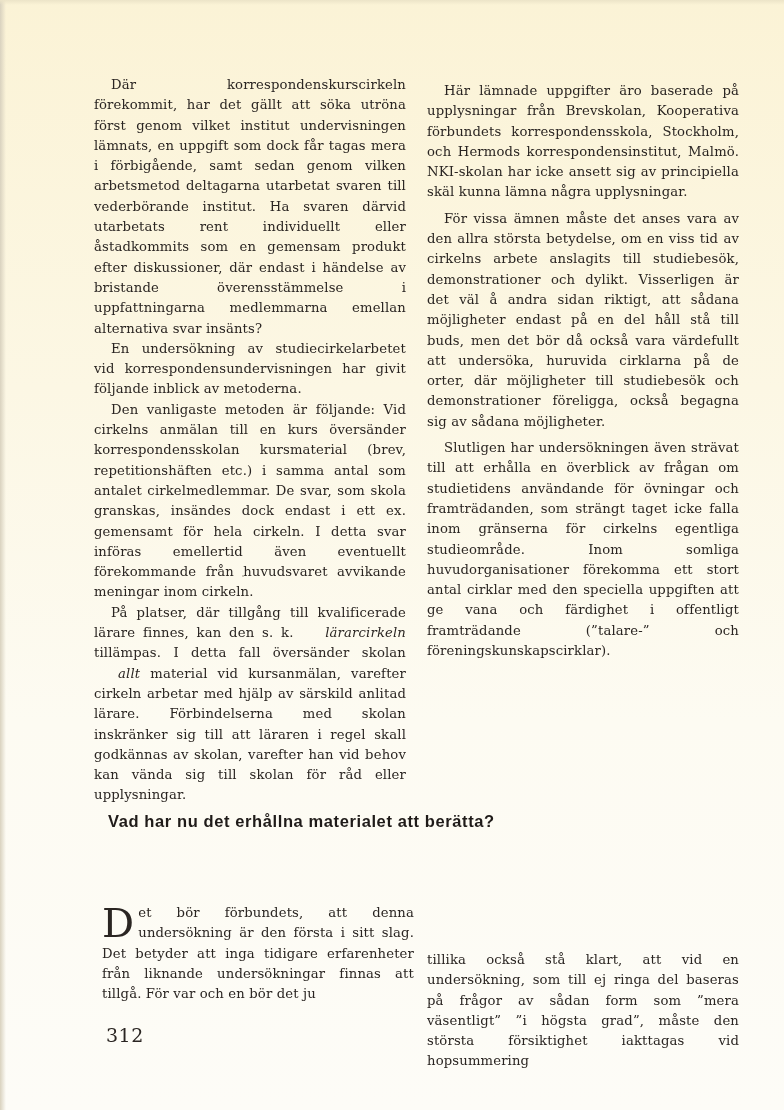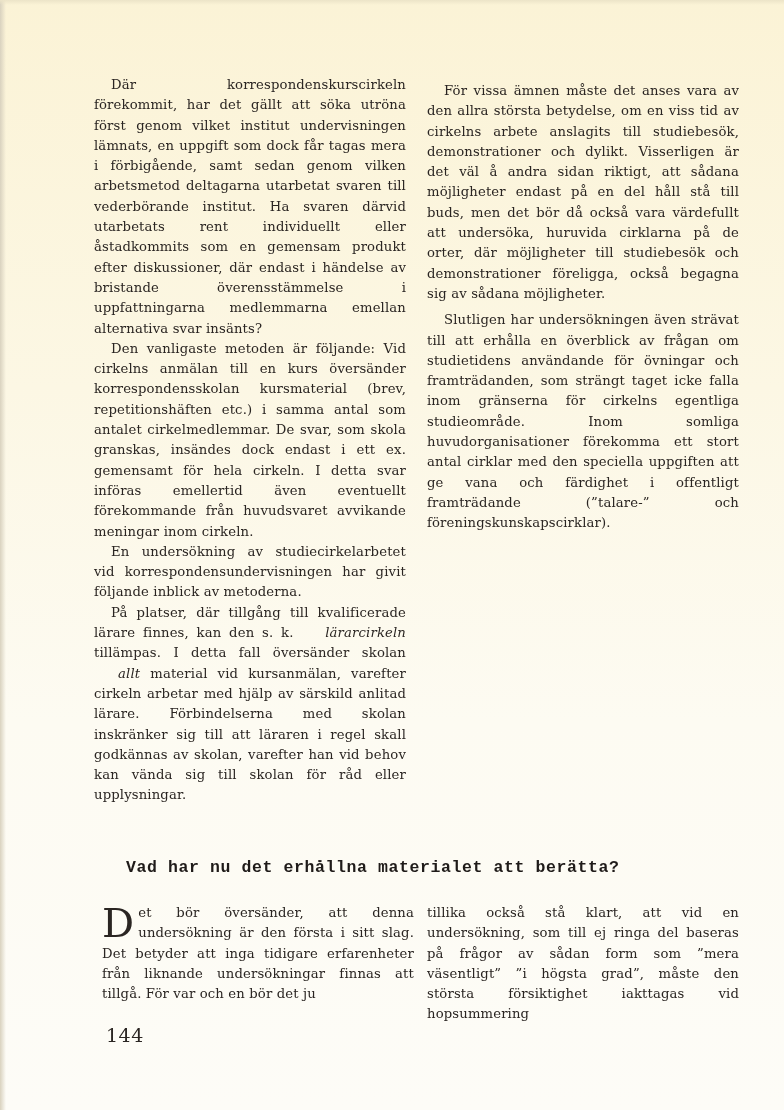--- a/index.html
+++ b/index.html
@@ -25,28 +25,27 @@
     line-height: 20.3px;
     text-align: justify;
     letter-spacing: 0.15px;
   }
   .col p { margin: 0; text-indent: 17px; }
   .col p.gap { margin-top: 6px; }
   .col p.noindent { text-indent: 0; }
   #col-left-top  { left: 94px; top: 75px; }
   #col-right-top { left: 427px; top: 75px; }
   #section-heading {
-    position: absolute; left: 108px; top: 858px;
-    font-family: Liberation Mono, monospace;
+    position: absolute; left: 108px; top: 812px;
+    font-family: Liberation Sans, sans-serif;
     font-weight: bold; font-size: 16.5px; letter-spacing: 0.6px;
     color: #1f1b19;
-    margin-left: 18px;
   }
   #col-left-bottom  { left: 102px; top: 903px; }
-  #col-right-bottom { left: 427px; top: 903px; }
+  #col-right-bottom { left: 427px; top: 950px; }
   .dropcap {
     float: left; font-size: 40px; line-height: 36px;
     margin: 2px 4px 0 0; padding: 0;
     font-family: "DejaVu Serif", "Liberation Serif", serif;
   }
   em { font-style: italic; margin-left: 24px; }
   #page-number {
     position: absolute; left: 106px; top: 1024px;
     font-size: 19px; letter-spacing: 0.5px;
     font-family: "DejaVu Serif", "Liberation Serif", serif;
@@ -54,35 +53,36 @@
   .dot { position: absolute; left: 242px; top: 575px; width: 2px; height: 2px; background: #b9b2a6; border-radius: 50%; }
 </style>
 </head>
 <body>
 
 <div class="page-shadow-left"></div>
 <div class="page-shadow-top"></div>
 
 <div id="col-left-top" class="col">
   <p>Där korrespondenskurscirkeln förekommit, har det gällt att söka utröna först genom vilket institut undervisningen lämnats, en uppgift som dock får tagas mera i förbigående, samt sedan genom vilken arbetsmetod deltagarna utarbetat svaren till vederbörande institut. Ha svaren därvid utarbetats rent individuellt eller åstadkommits som en gemensam produkt efter diskussioner, där endast i händelse av bristande överensstämmelse i uppfattningarna medlemmarna emellan alternativa svar insänts?</p>
+  <p>En undersökning av studiecirkelarbetet vid korrespondensundervisningen har givit följande inblick av metoderna.</p>
   <p>Den vanligaste metoden är följande: Vid cirkelns anmälan till en kurs översänder korrespondensskolan kursmaterial (brev, repetitionshäften etc.) i samma antal som antalet cirkelmedlemmar. De svar, som skola granskas, insändes dock endast i ett ex. gemensamt för hela cirkeln. I detta svar införas emellertid även eventuellt förekommande från huvudsvaret avvikande meningar inom cirkeln.</p>
-  <p>En undersökning av studiecirkelarbetet vid korrespondensundervisningen har givit följande inblick av metoderna.</p>
   <p><span>På platser, där tillgång till kvalificerade lärare finnes, kan den s. k. </span><em>lärarcirkeln</em><span> tillämpas. I detta fall översänder skolan </span><em>allt</em><span> material vid kursanmälan, varefter cirkeln arbetar med hjälp av särskild anlitad lärare. Förbindelserna med skolan inskränker sig till att läraren i regel skall godkännas av skolan, varefter han vid behov kan vända sig till skolan för råd eller upplysningar.</span></p>
 </div>
 
 <div class="dot"></div>
 
 <div id="col-right-top" class="col">
+  <p class="gap">Här lämnade uppgifter äro baserade på upplysningar från Brevskolan, Kooperativa förbundets korrespondensskola, Stockholm, och Hermods korrespondensinstitut, Malmö. NKI-skolan har icke ansett sig av principiella skäl kunna lämna några upplysningar.</p>
   <p class="gap">För vissa ämnen måste det anses vara av den allra största betydelse, om en viss tid av cirkelns arbete anslagits till studiebesök, demonstrationer och dylikt. Visserligen är det väl å andra sidan riktigt, att sådana möjligheter endast på en del håll stå till buds, men det bör då också vara värdefullt att undersöka, huruvida cirklarna på de orter, där möjligheter till studiebesök och demonstrationer föreligga, också begagna sig av sådana möjligheter.</p>
   <p class="gap">Slutligen har undersökningen även strävat till att erhålla en överblick av frågan om studietidens användande för övningar och framträdanden, som strängt taget icke falla inom gränserna för cirkelns egentliga studieområde. Inom somliga huvudorganisationer förekomma ett stort antal cirklar med den speciella uppgiften att ge vana och färdighet i offentligt framträdande (”talare-” och föreningskunskapscirklar).</p>
 </div>
 
 <div id="section-heading">Vad har nu det erhållna materialet att berätta?</div>
 
 <div id="col-left-bottom" class="col">
-  <p class="noindent"><span class="dropcap">D</span><span>et bör översänder, att denna undersökning är den första i sitt slag. Det betyder att inga tidigare erfarenheter från liknande undersökningar finnas att tillgå. För var och en bör det ju</span></p>
+  <p class="noindent"><span class="dropcap">D</span><span>et bör förbundets, att denna undersökning är den första i sitt slag. Det betyder att inga tidigare erfarenheter från liknande undersökningar finnas att tillgå. För var och en bör det ju</span></p>
 </div>
 
 <div id="col-right-bottom" class="col">
   <p class="noindent">tillika också stå klart, att vid en undersökning, som till ej ringa del baseras på frågor av sådan form som ”mera väsentligt” ”i högsta grad”, måste den största försiktighet iakttagas vid hopsummering</p>
 </div>
 
-<div id="page-number">144</div>
+<div id="page-number">312</div>
 
 </body></html>

